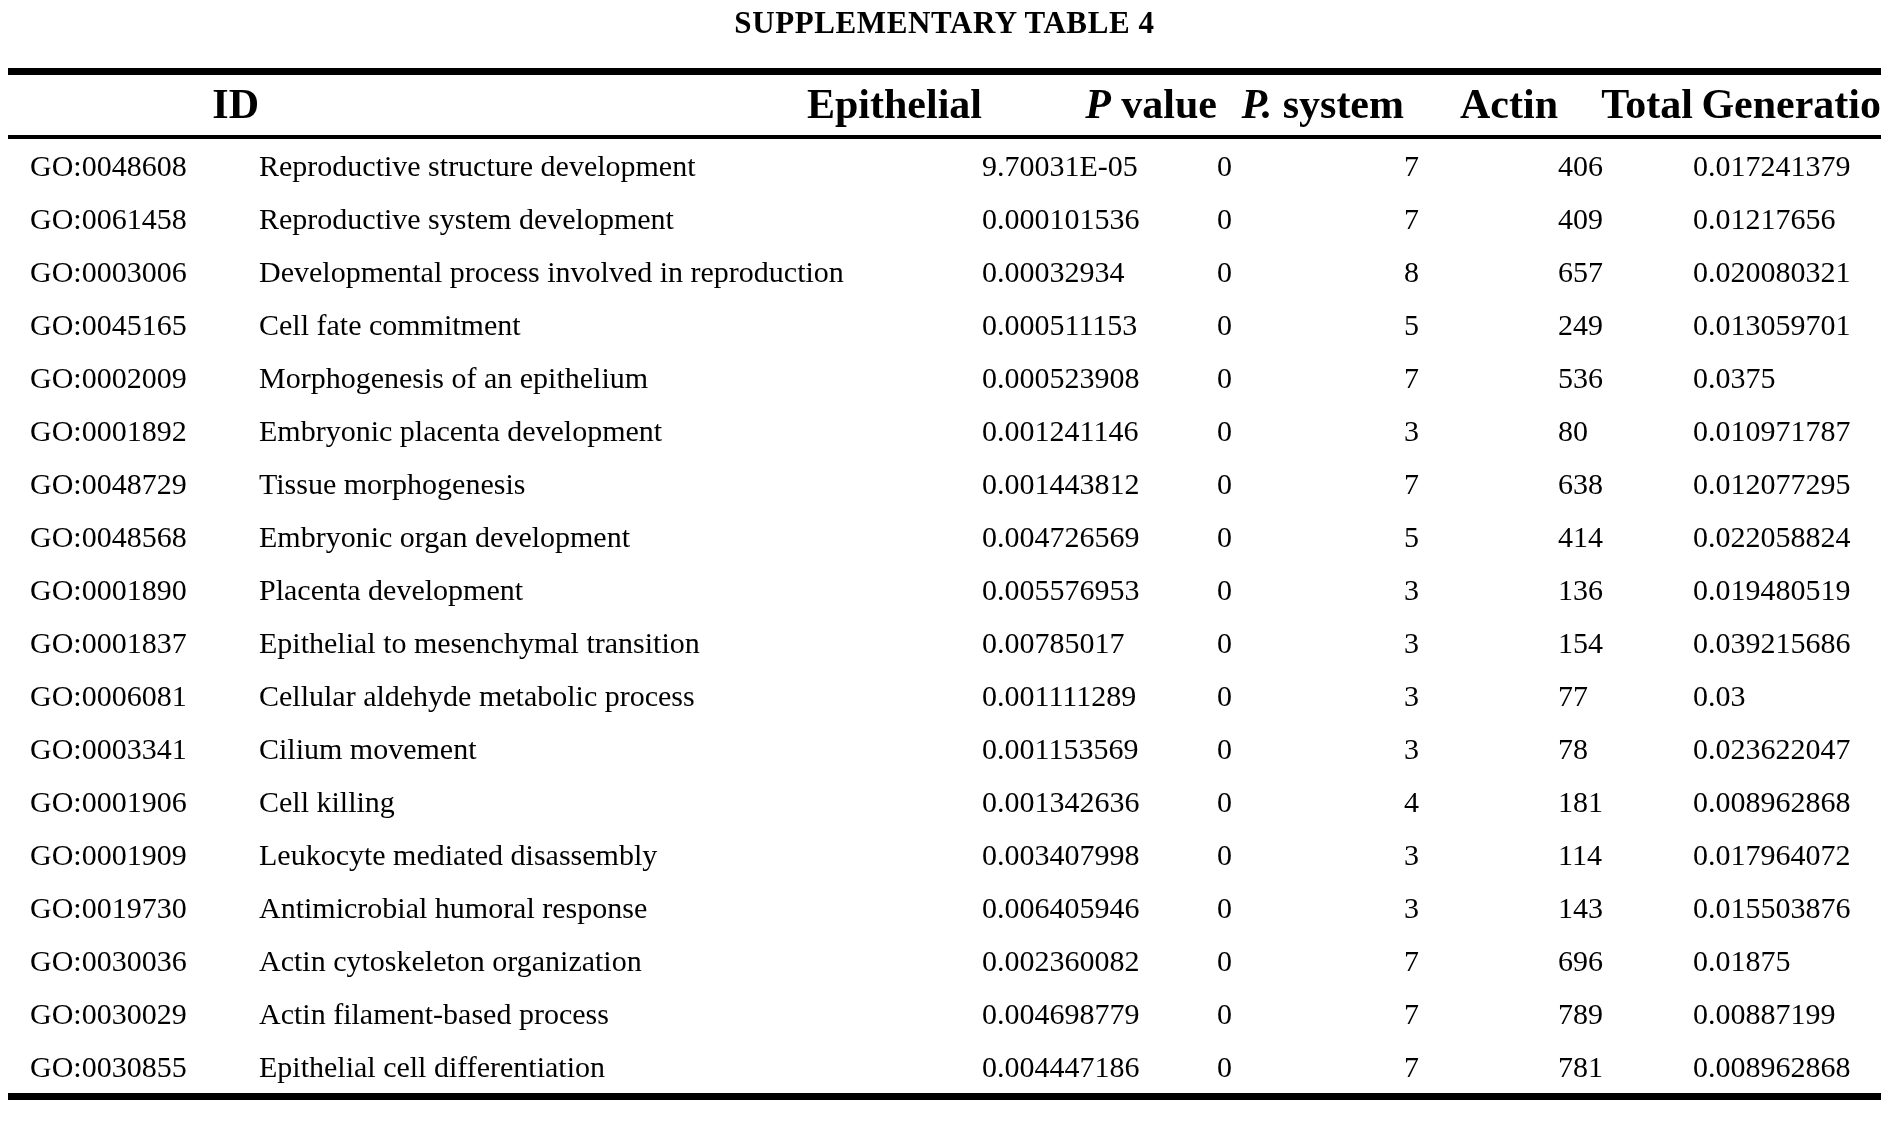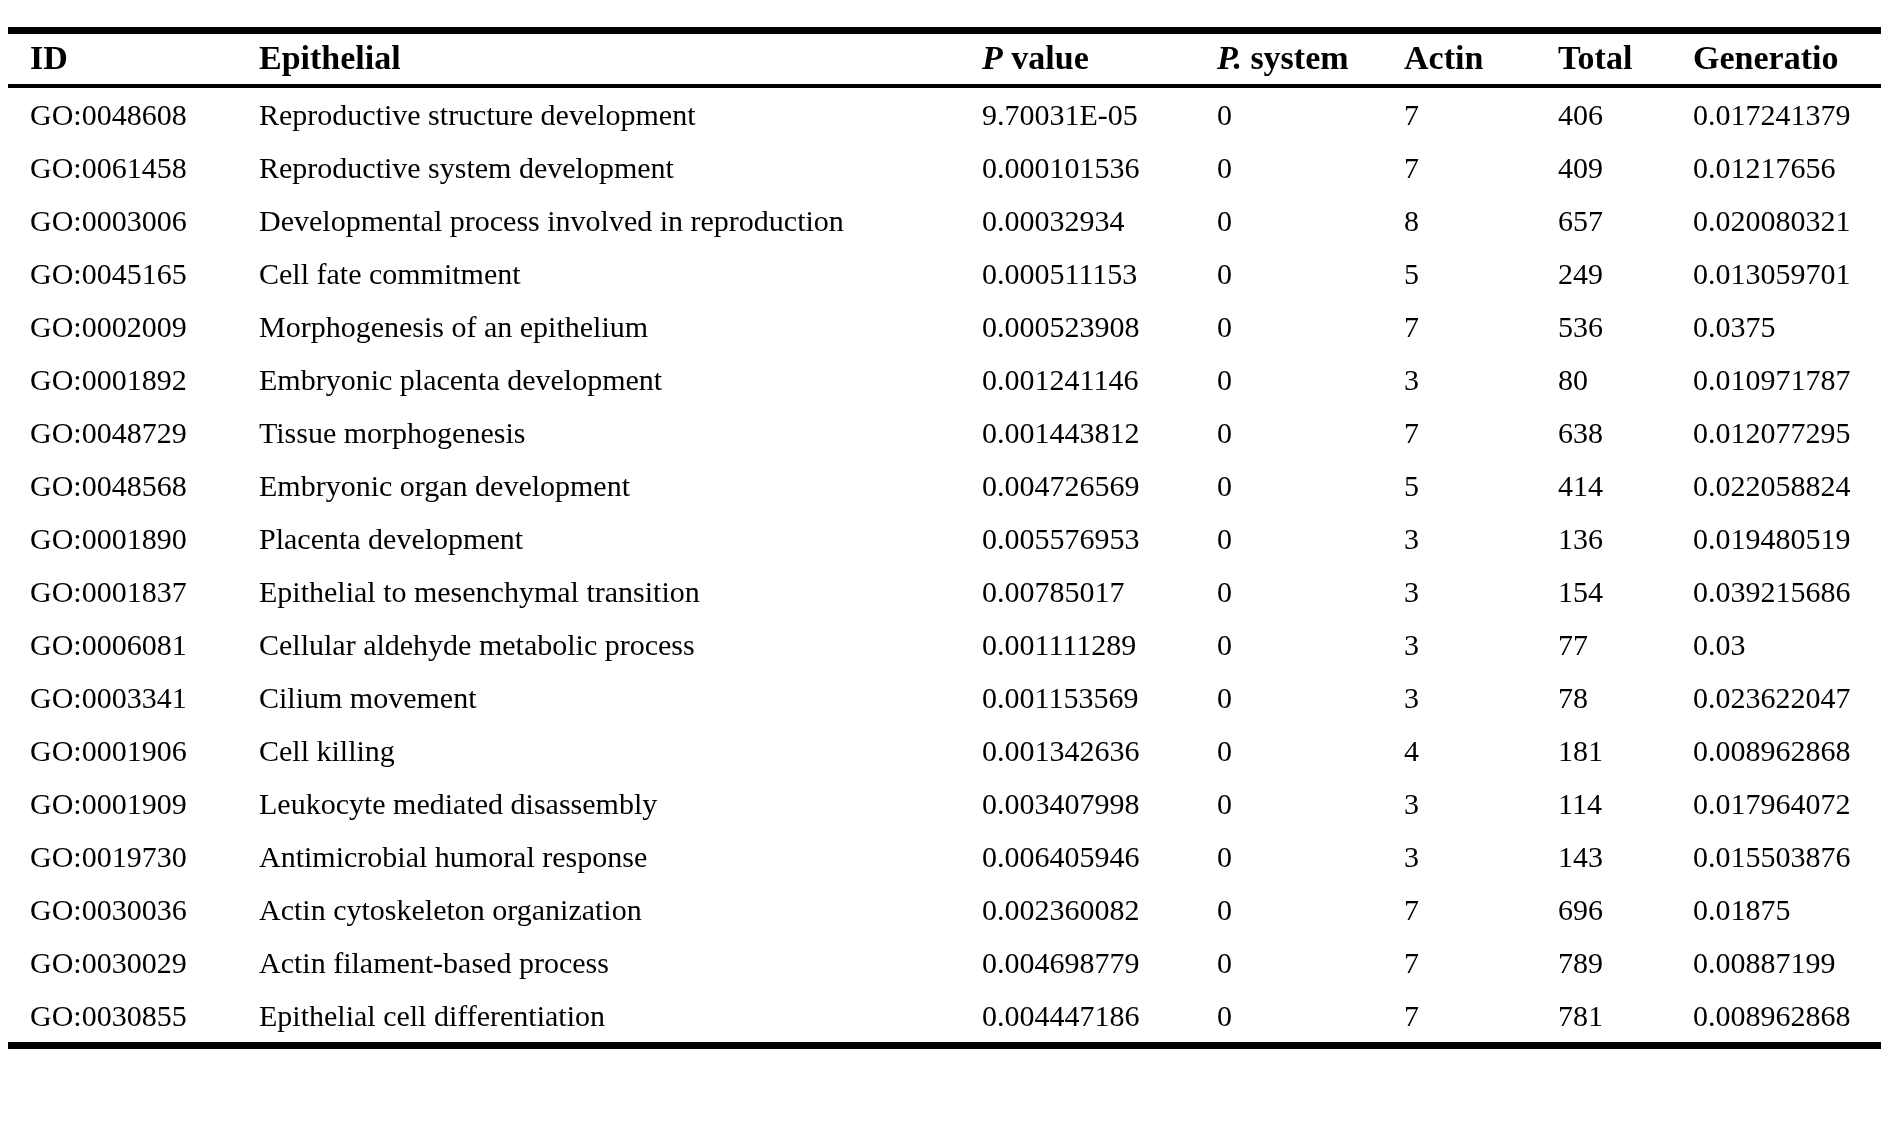--- a/index.html
+++ b/index.html
@@ -37,22 +37,22 @@
   col.c-pvalue    { width: 235px; }
   col.c-padjust   { width: 187px; }
   col.c-count     { width: 154px; }
   col.c-total     { width: 135px; }
   col.c-generatio { width: 188px; }
   thead tr {
     border-top: 7px solid #000000;
     border-bottom: 4px solid #000000;
   }
   th {
-    text-align: left;
-    font-size: 34px;
+    text-align: right;
+    font-size: 42px;
     font-weight: bold;
     padding: 5px 0 7px 0;
     white-space: nowrap;
     overflow: hidden;
   }
   th em {
     font-style: italic;
     font-weight: bold;
   }
   td {
@@ -65,20 +65,21 @@
   }
   th:first-child, td:first-child {
     padding-left: 22px;
   }
 </style>
 </head>
 <body>
 
 <div class="page">
 
+  <h1 class="title">SUPPLEMENTARY TABLE 4</h1>
 
   <table class="go-table">
     <colgroup>
       <col class="c-id">
       <col class="c-desc">
       <col class="c-pvalue">
       <col class="c-padjust">
       <col class="c-count">
       <col class="c-total">
       <col class="c-generatio">

